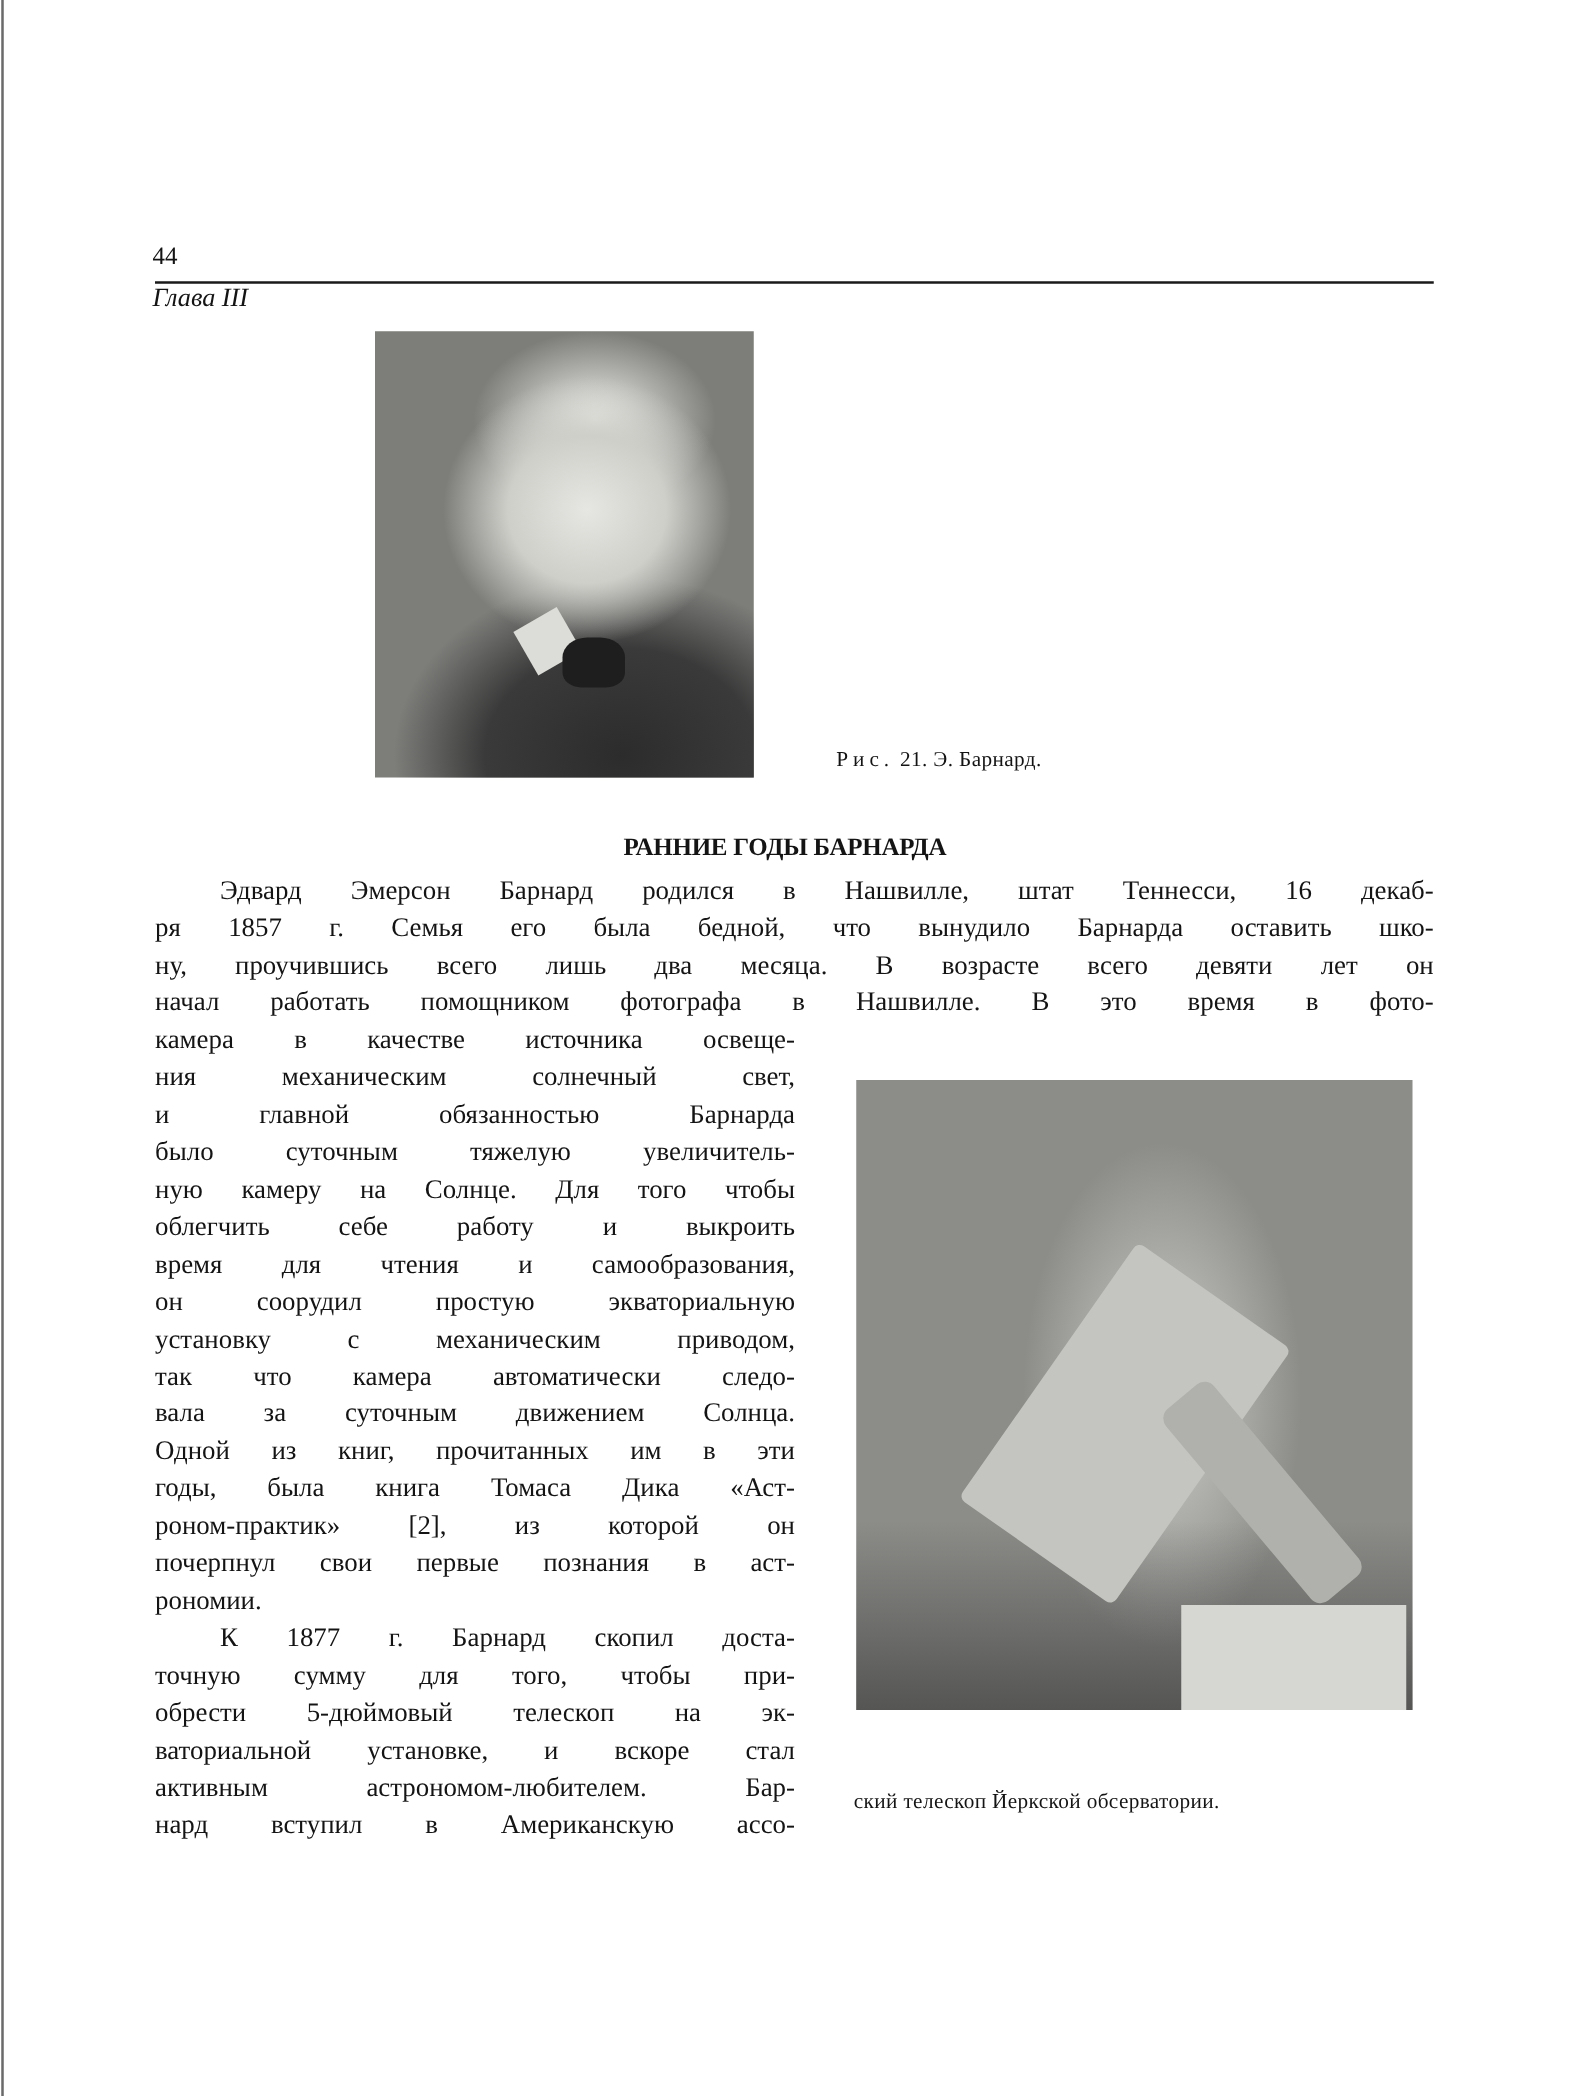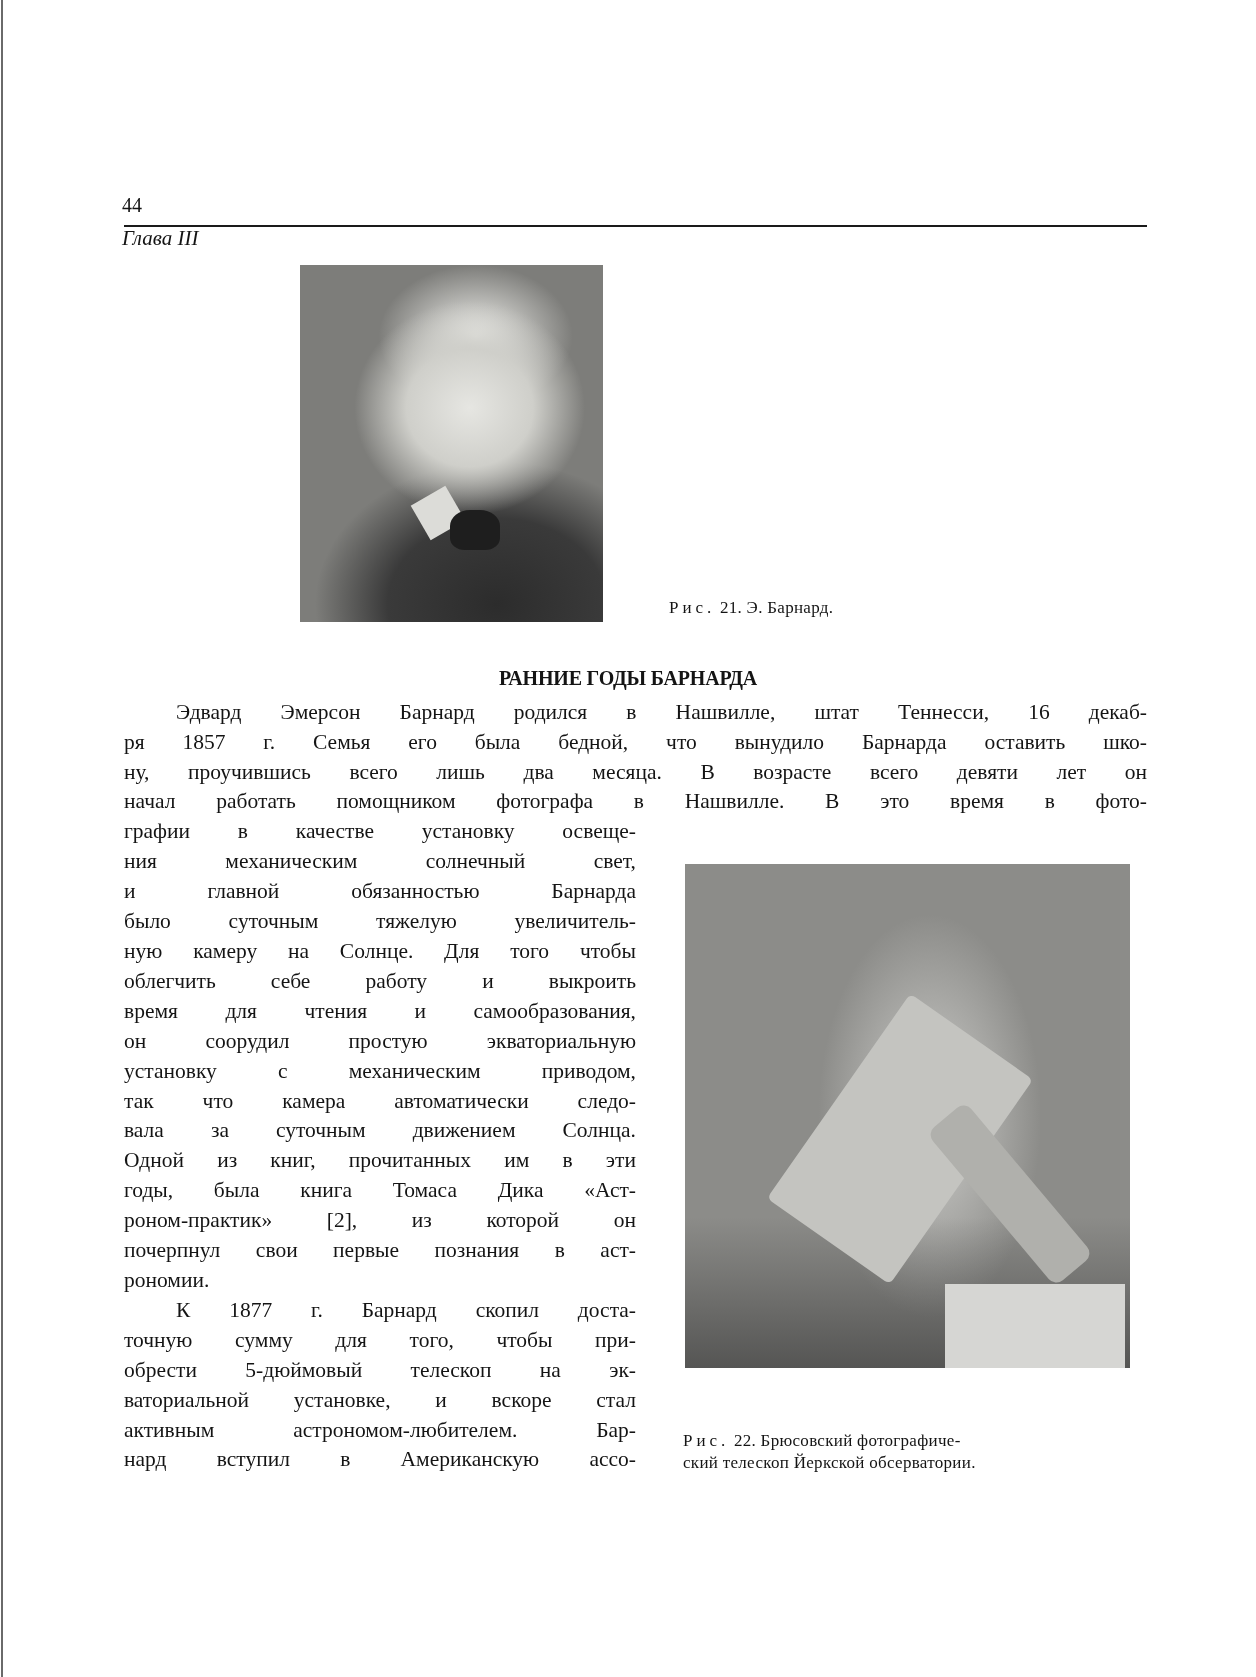--- a/index.html
+++ b/index.html
@@ -69,21 +69,21 @@
   <span class="spaced">Рис.</span>
   <span>21. Э. Барнард.</span>
 </div>
 
 <div class="section-heading">РАННИЕ ГОДЫ БАРНАРДА</div>
 
 <div class="line indent" style="top:697px">Эдвард Эмерсон Барнард родился в Нашвилле, штат Теннесси, 16 декаб-</div>
 <div class="line full" style="top:727px">ря 1857 г. Семья его была бедной, что вынудило Барнарда оставить шко-</div>
 <div class="line full" style="top:757px">ну, проучившись всего лишь два месяца. В возрасте всего девяти лет он</div>
 <div class="line full" style="top:786px">начал работать помощником фотографа в Нашвилле. В это время в фото-</div>
-<div class="line col" style="top:816px">графии в качестве установку освеще-</div>
+<div class="line col" style="top:816px">камера в качестве источника освеще-</div>
 <div class="line col" style="top:846px">ния механическим солнечный свет,</div>
 <div class="line col" style="top:876px">и главной обязанностью Барнарда</div>
 <div class="line col" style="top:906px">было суточным тяжелую увеличитель-</div>
 <div class="line col" style="top:936px">ную камеру на Солнце. Для того чтобы</div>
 <div class="line col" style="top:966px">облегчить себе работу и выкроить</div>
 <div class="line col" style="top:996px">время для чтения и самообразования,</div>
 <div class="line col" style="top:1026px">он соорудил простую экваториальную</div>
 <div class="line col" style="top:1056px">установку с механическим приводом,</div>
 <div class="line col" style="top:1086px">так что камера автоматически следо-</div>
 <div class="line col" style="top:1115px">вала за суточным движением Солнца.</div>
@@ -98,18 +98,14 @@
 <div class="line col" style="top:1385px">ваториальной установке, и вскоре стал</div>
 <div class="line col" style="top:1415px">активным астрономом-любителем. Бар-</div>
 <div class="line col" style="top:1444px">нард вступил в Американскую ассо-</div>
 
 <div class="photo photo-telescope">
   <div class="tele-tube"></div>
   <div class="tele-small"></div>
   <div class="tele-base"></div>
 </div>
 <div class="caption caption-22">
-  <div>
-    <span class="spaced">Рис.</span>
-    <span>22. Брюсовский фотографиче-</span>
-  </div>
   <div>ский телескоп Йеркской обсерватории.</div>
 </div>
 
 </body></html>

